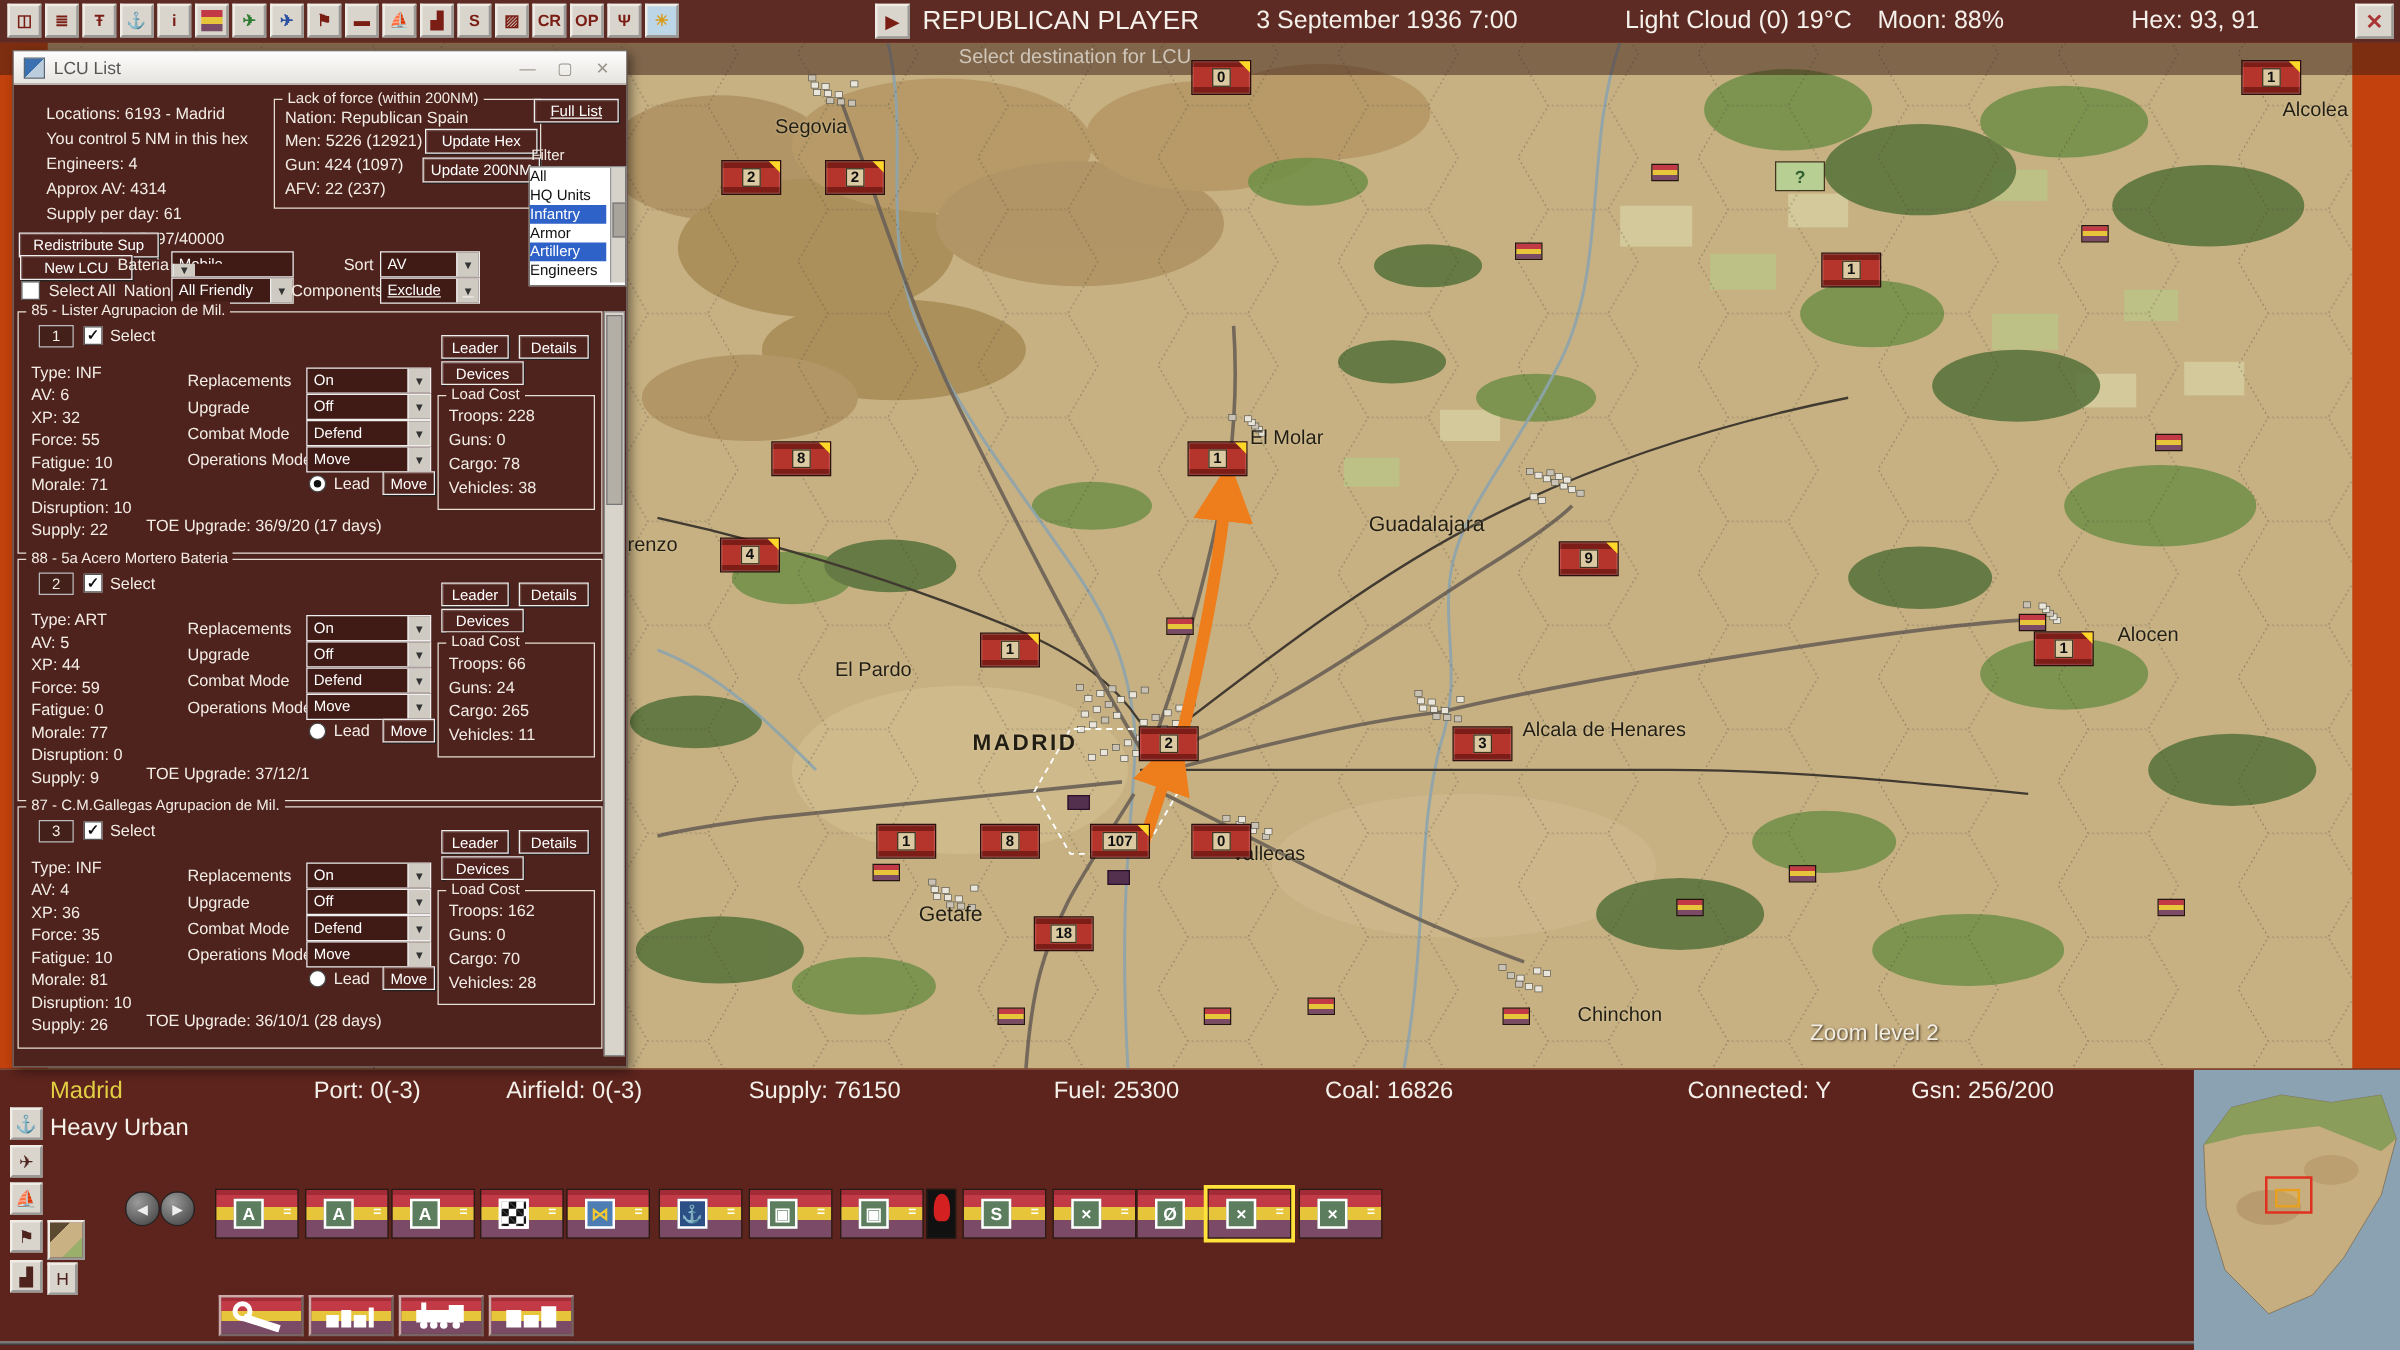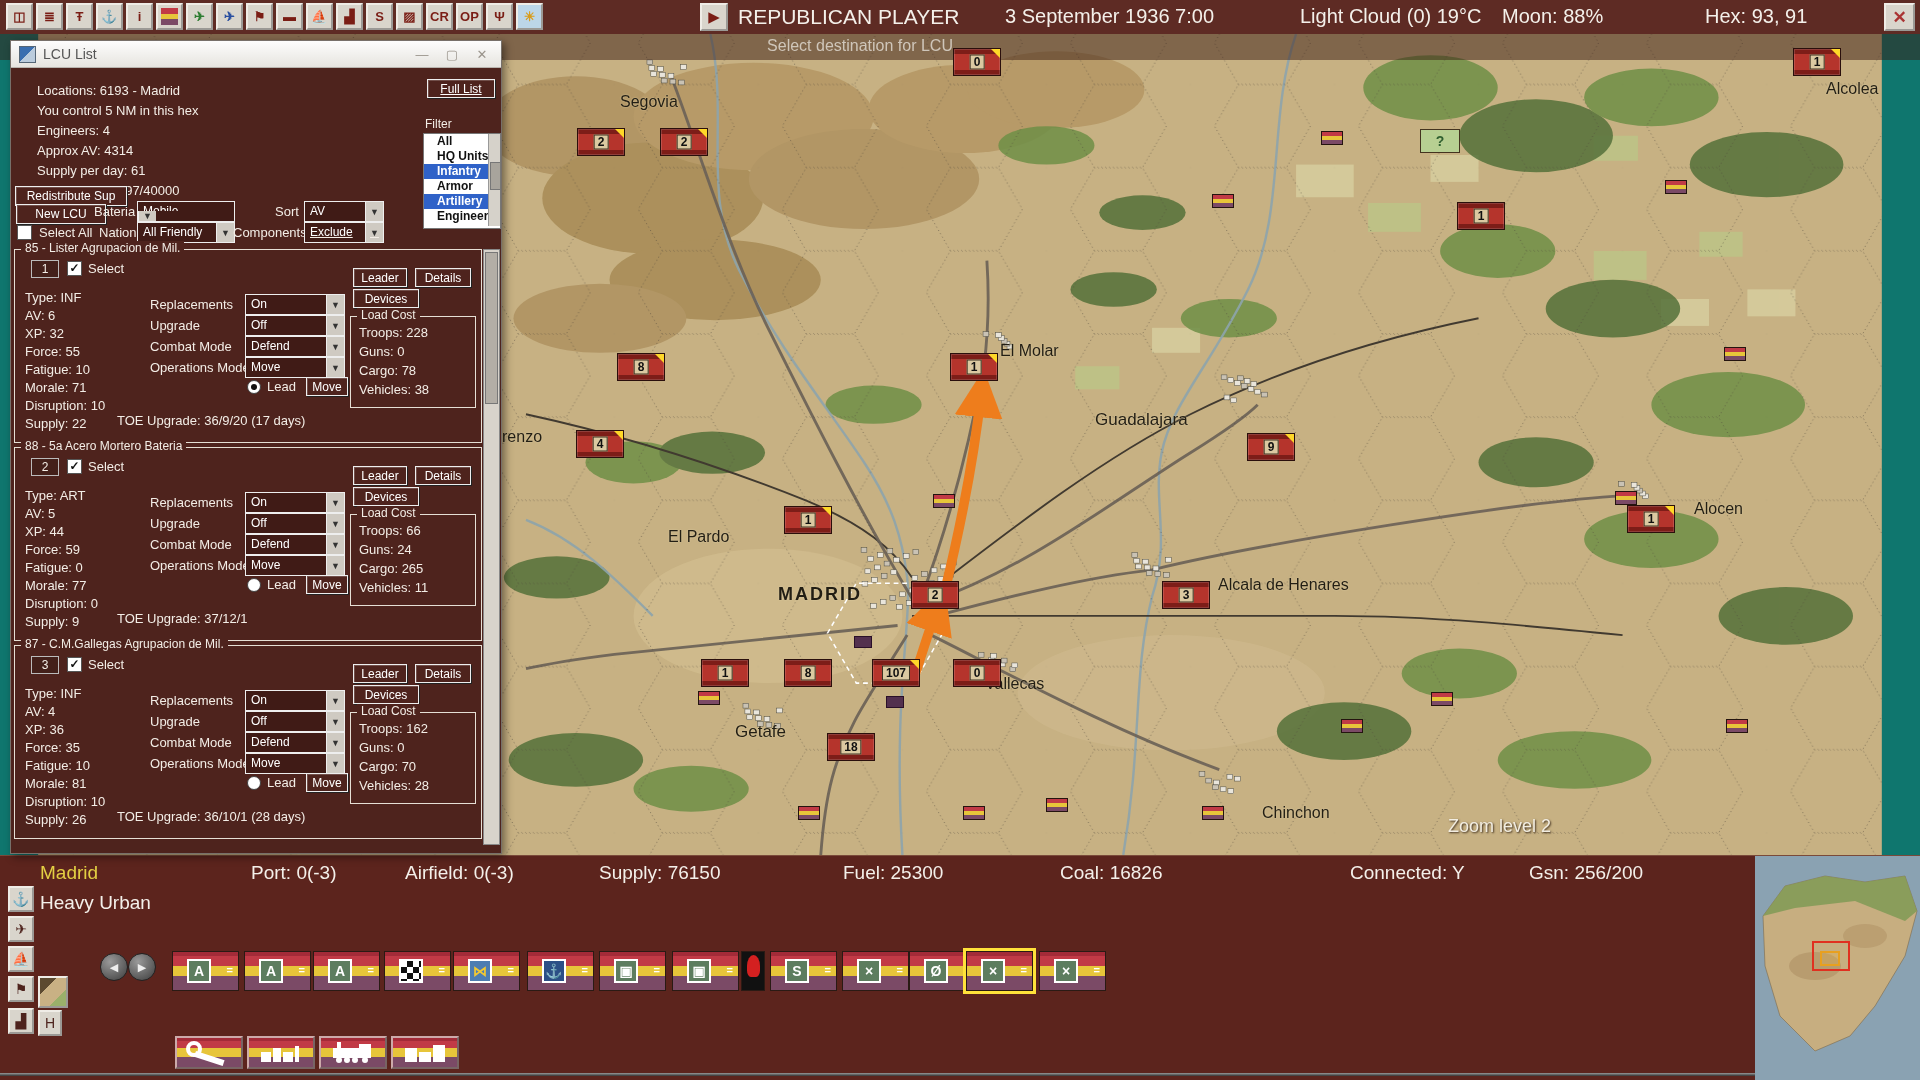--- a/index.html
+++ b/index.html
@@ -13,21 +13,21 @@
   .tb-icon .flagfill{width:17px;height:17px;background:linear-gradient(#c13a46 0 34%,#e7c53a 34% 67%,#7b4a66 67%);}
   .tb-icon.sky{background:#bcd6e8;}
   #turn-btn{position:absolute;left:700px;top:3px;width:28px;height:28px;background:#d9d5cc;
     border:2px outset #efece6;box-sizing:border-box;color:#7a1d15;font-size:15px;
     display:flex;align-items:center;justify-content:center;cursor:pointer;}
   .tb-text{position:absolute;top:5px;color:#f4f0ea;font-size:20px;white-space:nowrap;}
   #tb-close{position:absolute;right:5px;top:3px;width:31px;height:28px;background:#d9d5cc;
     border:2px outset #efece6;box-sizing:border-box;color:#a33;font-weight:bold;font-size:17px;
     display:flex;align-items:center;justify-content:center;cursor:pointer;}
   
-  #map{position:absolute;left:0;top:34px;width:1920px;height:821px;background:#0f766e;overflow:hidden;}
+  #map{position:absolute;left:0;top:34px;width:1920px;height:821px;background:#c2410c;overflow:hidden;}
   #map svg{position:absolute;left:0;top:0;}
   #map-banner{position:absolute;left:0;top:0;width:1920px;height:26px;background:rgba(58,28,20,.5);}
   #banner-text{position:absolute;left:700px;top:3px;width:320px;text-align:center;
     color:#cfc6ba;font-size:16px;}
   #zoom-label{position:absolute;left:1448px;top:782px;color:#f2ede1;font-size:18px;text-shadow:1px 1px 2px #3a2a1a;}
   .map-label{position:absolute;color:#221e14;white-space:nowrap;text-shadow:0 0 2px rgba(230,215,175,.7);}
   .map-label.big{font-weight:bold;letter-spacing:2px;}
   .map-counter{position:absolute;width:46px;height:26px;
     background:linear-gradient(#7d1d18 0 5px,#b5342c 5px 21px,#7d1d18 21px 26px);
     border:1px solid #2a0f0c;box-shadow:inset 0 0 0 1px rgba(255,255,255,.15);cursor:pointer;}
@@ -59,21 +59,21 @@
     color:#fff;font-size:12px;display:flex;align-items:center;justify-content:center;cursor:pointer;white-space:nowrap;}
   .dd{position:absolute;height:19px;border:1px solid #eee;background:#401b16;display:flex;cursor:pointer;}
   .dd .val{flex:1;padding:2px 0 0 5px;font-size:12px;color:#fff;white-space:nowrap;overflow:hidden;}
   .dd .arrow{width:17px;background:#cfcac2;color:#333;font-size:9px;display:flex;align-items:center;justify-content:center;border-left:1px solid #eee;}
   .cb{display:inline-block;width:13px;height:13px;background:#fff;border:1px solid #555;color:#111;
     font-size:12px;line-height:12px;text-align:center;font-weight:bold;cursor:pointer;}
   .radio{display:inline-block;width:12px;height:12px;border-radius:50%;background:#fff;border:1px solid #444;position:relative;cursor:pointer;}
   .radio.on::after{content:"";position:absolute;left:3px;top:3px;width:6px;height:6px;border-radius:50%;background:#111;}
   #filter-label{position:absolute;left:414px;top:76px;font-size:12px;}
   #filter-list{position:absolute;left:412px;top:92px;width:76px;height:94px;background:#fff;border:1px solid #777;}
-  .lst-item{height:15px;font-size:12px;color:#111;padding-left:13px;line-height:15px;cursor:pointer;white-space:nowrap;overflow:hidden;width:61px;font-weight:bold;}
+  .lst-item{height:15px;font-size:12px;color:#111;padding-left:0;line-height:15px;cursor:pointer;white-space:nowrap;overflow:hidden;width:61px;}
   .lst-item.sel{background:#2f62c8;color:#fff;}
   #filter-scroll{position:absolute;right:0;top:0;width:11px;height:92px;background:#d6d2ca;border-left:1px solid #999;}
   #filter-thumb{position:absolute;left:1px;top:28px;width:9px;height:26px;background:#a8a49c;border:1px solid #777;}
   .ctl-label{position:absolute;font-size:13px;white-space:nowrap;}
   #unit-scroll{position:absolute;left:472px;top:208px;width:15px;height:594px;background:#d8d3cb;border:1px solid #888;}
   #unit-thumb{position:absolute;left:1px;top:2px;width:11px;height:150px;background:#b3aea6;border:1px solid #777;}
   .unit-panel{position:absolute;left:3px;width:466px;height:192px;border:1px solid #e6dfd5;}
   .unit-panel .legend{position:absolute;top:-9px;left:6px;background:#4e231d;padding:0 4px;font-size:12px;white-space:nowrap;}
   .numbox{position:absolute;left:16px;top:10px;width:26px;height:16px;border:1px solid #bbb;
     background:#43201a;text-align:center;font-size:12px;line-height:16px;}
@@ -477,20 +477,29 @@
       </div>
     </div>
 
     <div class="info-line" style="top:42px">Locations: 6193 - Madrid</div>
     <div class="info-line" style="top:62px">You control 5 NM in this hex</div>
     <div class="info-line" style="top:82px">Engineers: 4</div>
     <div class="info-line" style="top:102px">Approx AV: 4314</div>
     <div class="info-line" style="top:122px">Supply per day: 61</div>
     <div class="info-line" style="top:142px">Stack size: 15397/40000</div>
 
+    <div class="gbox" style="left:208px;top:38px;width:212px;height:86px;">
+      <span class="legend">Lack of force (within 200NM)</span>
+      <div style="position:absolute;left:8px;top:6px;white-space:nowrap;">Nation: Republican Spain</div>
+      <div style="position:absolute;left:8px;top:25px;white-space:nowrap;">Men: 5226 (12921)</div>
+      <div style="position:absolute;left:8px;top:44px;white-space:nowrap;">Gun: 424 (1097)</div>
+      <div style="position:absolute;left:8px;top:63px;white-space:nowrap;">AFV: 22 (237)</div>
+      <div class="wbtn" style="left:120px;top:23px;width:88px;height:18px;">Update Hex</div>
+      <div class="wbtn" style="left:118px;top:46px;width:92px;height:18px;">Update 200NM</div>
+    </div>
 
     <div class="wbtn" style="left:416px;top:38px;width:66px;height:17px;text-decoration:underline;">Full List</div>
     <div id="filter-label">Filter</div>
     <div id="filter-list">
       <div id="filter-items">
           <div class="lst-item">All</div>
           <div class="lst-item">HQ Units</div>
           <div class="lst-item sel">Infantry</div>
           <div class="lst-item">Armor</div>
           <div class="lst-item sel">Artillery</div>

